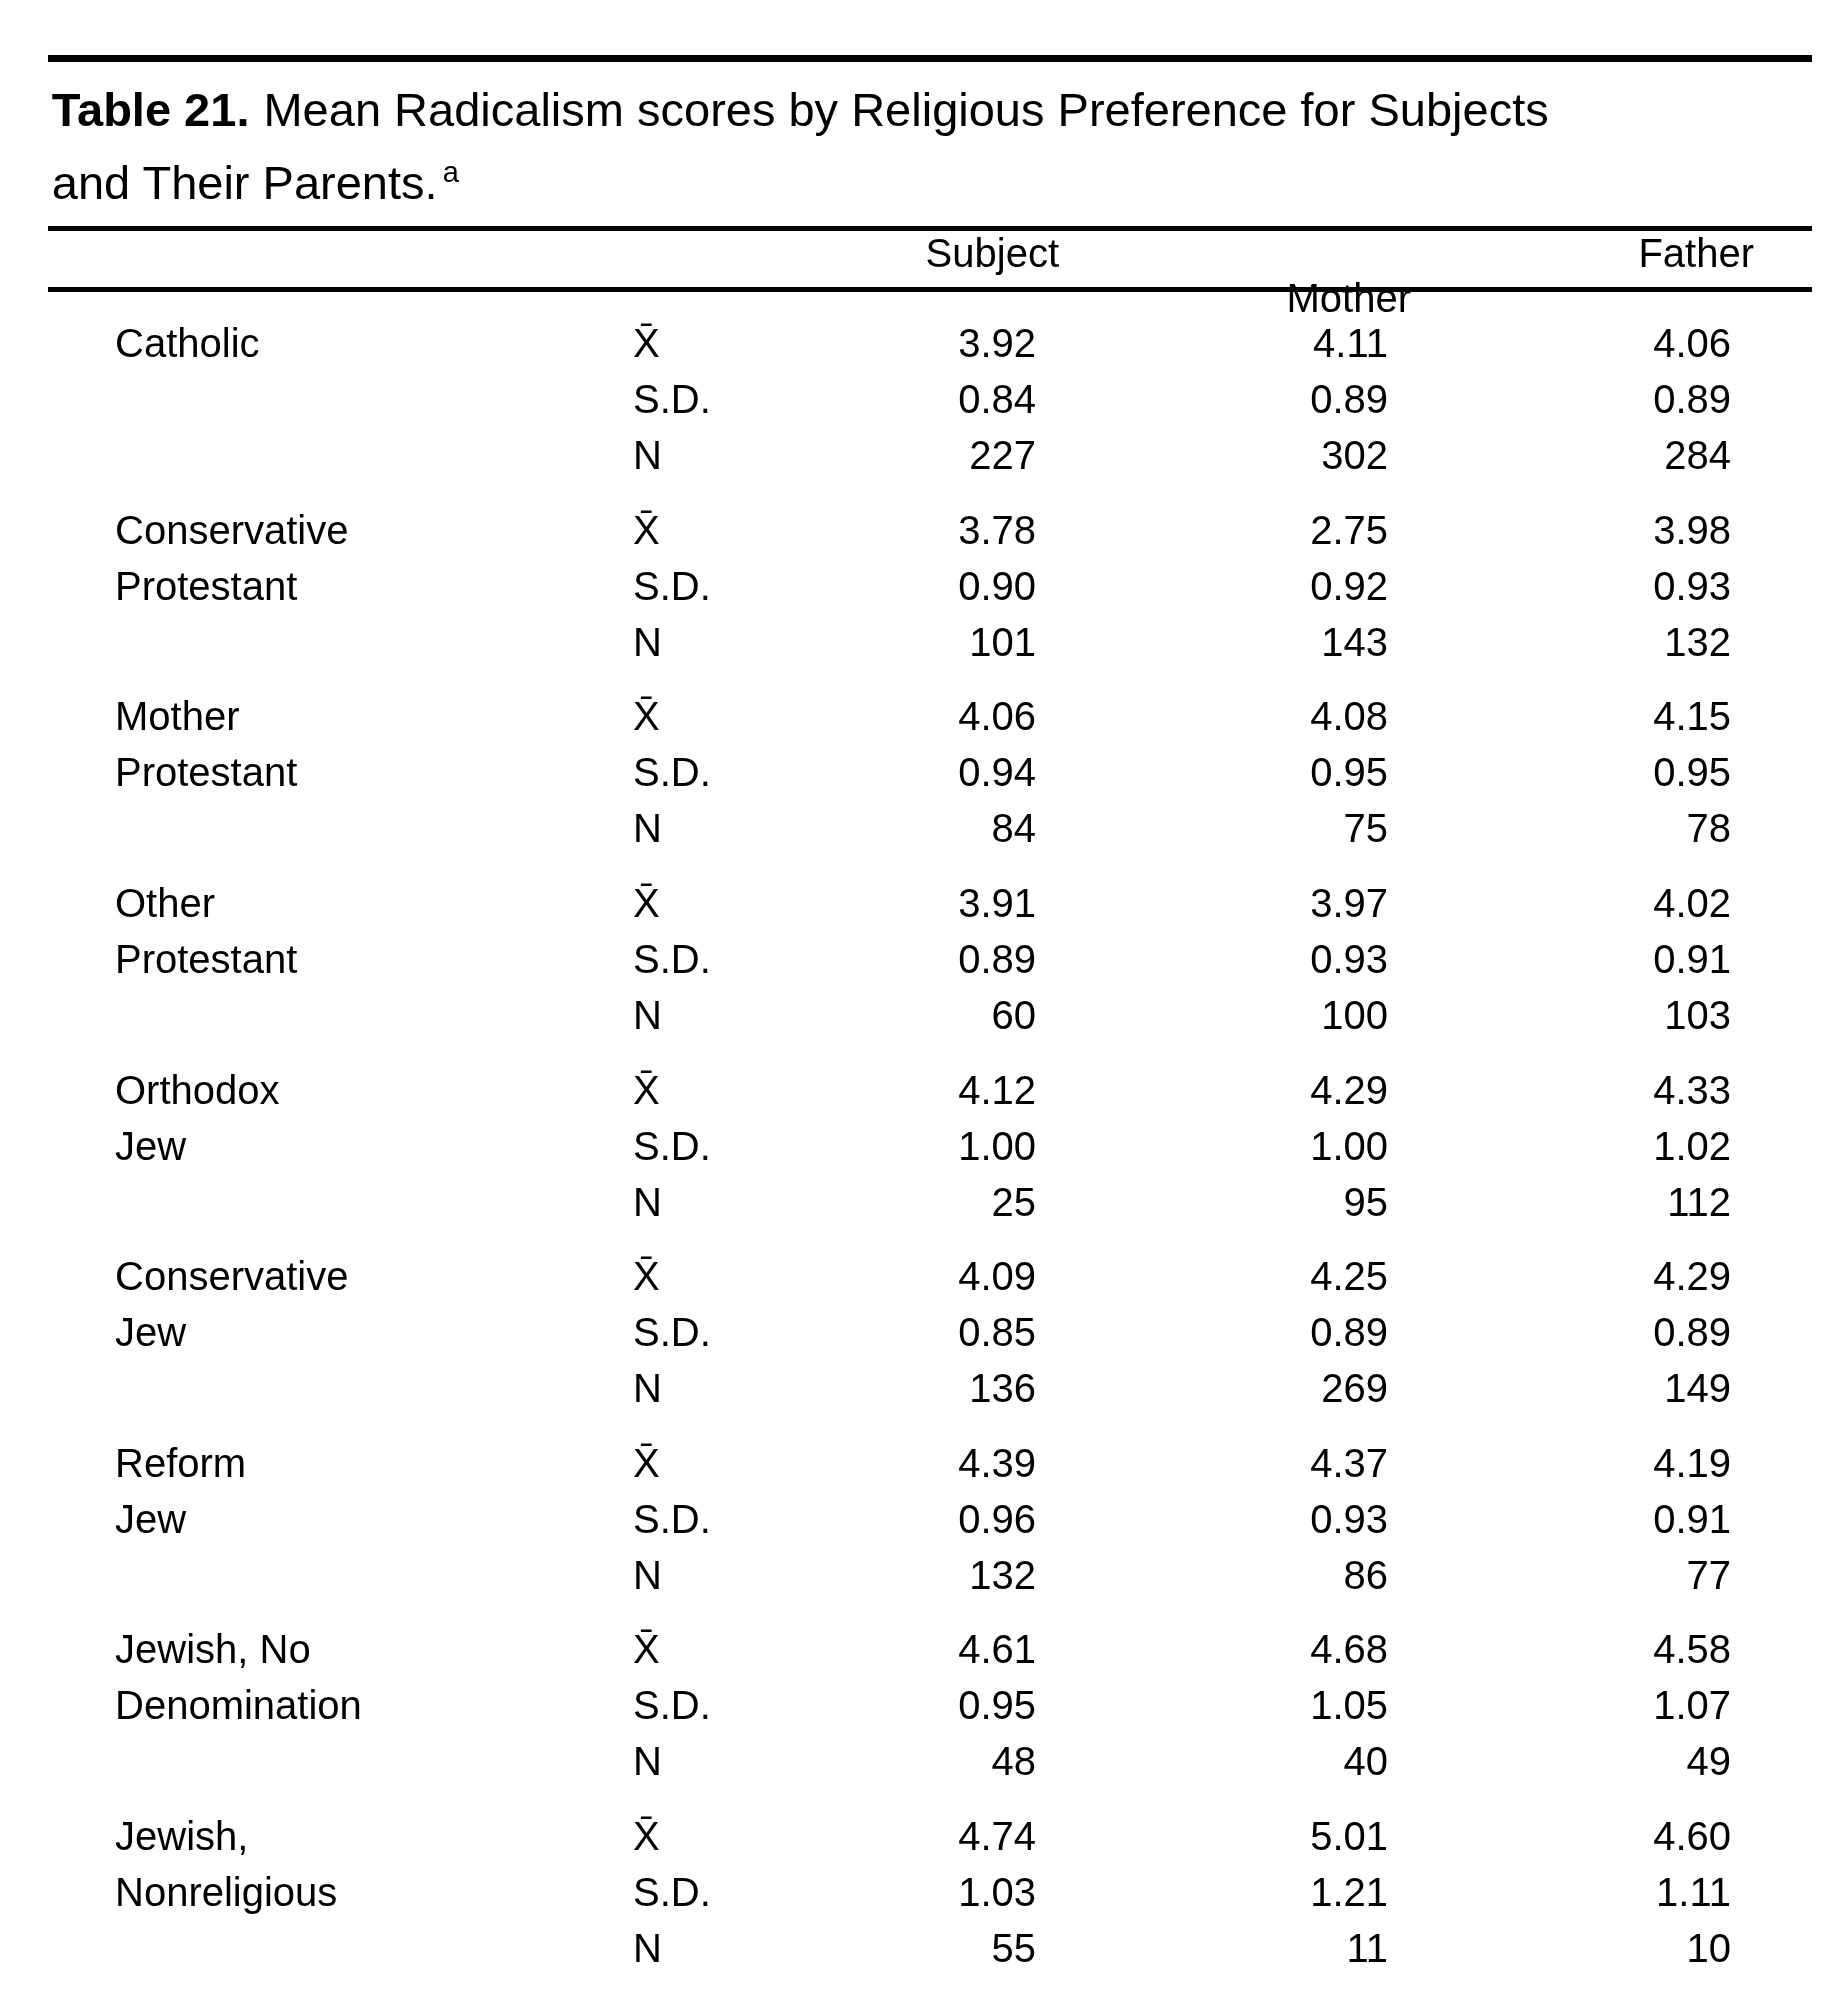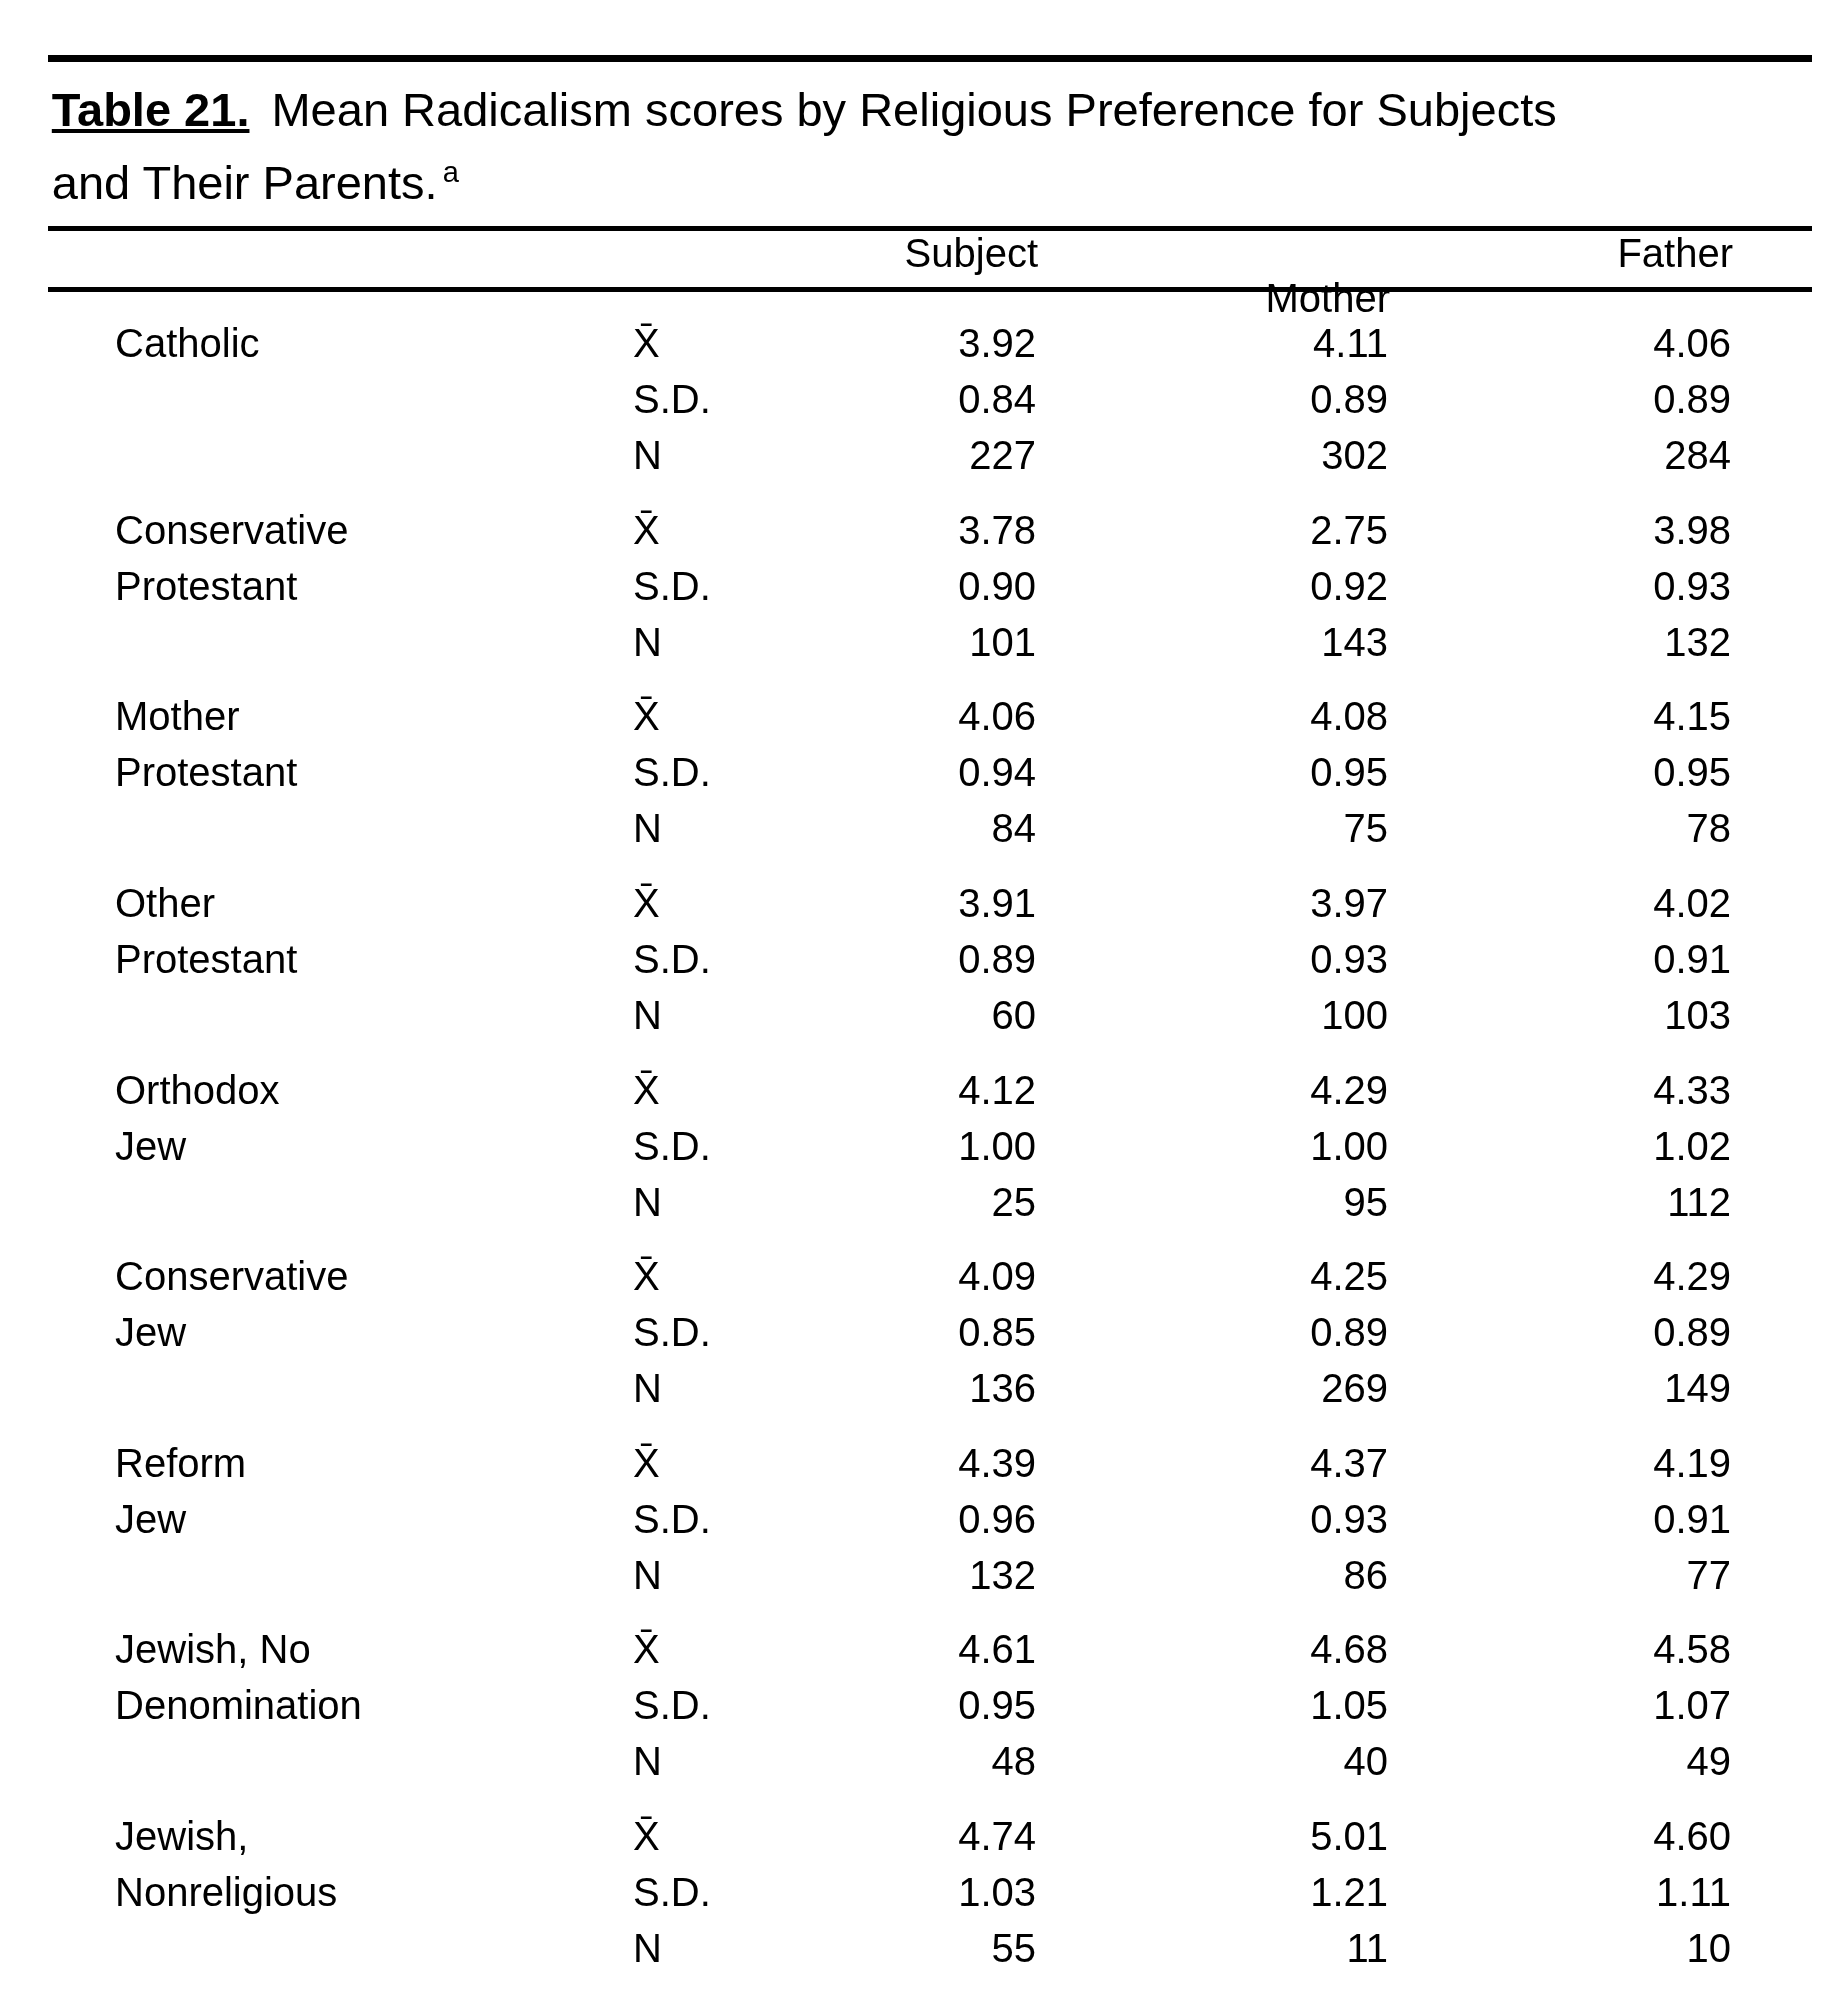--- a/index.html
+++ b/index.html
@@ -31,40 +31,39 @@
   .caption {
     margin-top: 16.6px;
     margin-left: 3.8px;
     font-size: 47px;
     line-height: 62px;
     font-weight: 400;
     letter-spacing: 0px;
   }
   .caption .tnum {
     font-weight: 700;
-    margin-right: 22px;
-    text-decoration: underline;
+    margin-right: 14px;
   }
   .caption sup {
     font-size: 29px;
     margin-left: 5.1px;
   }
 
   .grid-row {
     display: grid;
     grid-template-columns: 518px 211px 192px 352px 343px;
     padding-left: 67px;
   }
 
   .header-row {
     height: 56px;
     align-items: center;
     font-size: 40px;
   }
-  .hcell { text-align: right; position: relative; left: 2px; }
+  .hcell { text-align: right; position: relative; left: 23px; }
   .col-subject { grid-column: 3; }
   .col-mother  { grid-column: 4; }
   .col-father  { grid-column: 5; }
 
   .tbody {
     padding-top: 23px;
   }
   .block {
     font-size: 40px;
     line-height: 56px;

